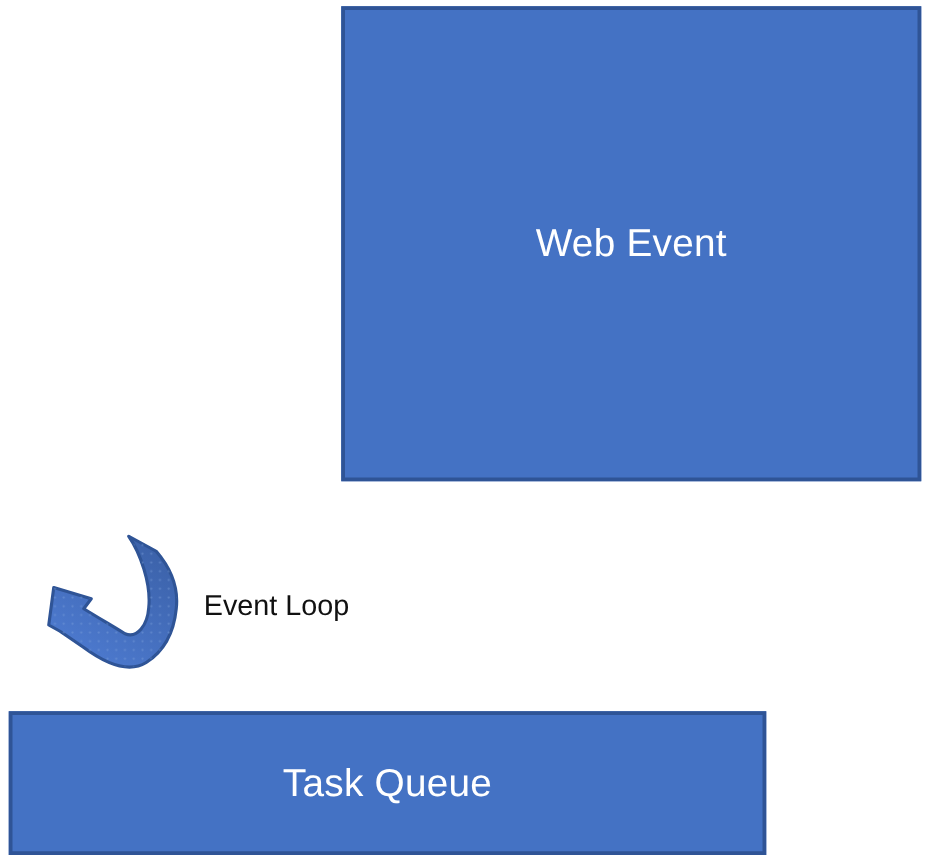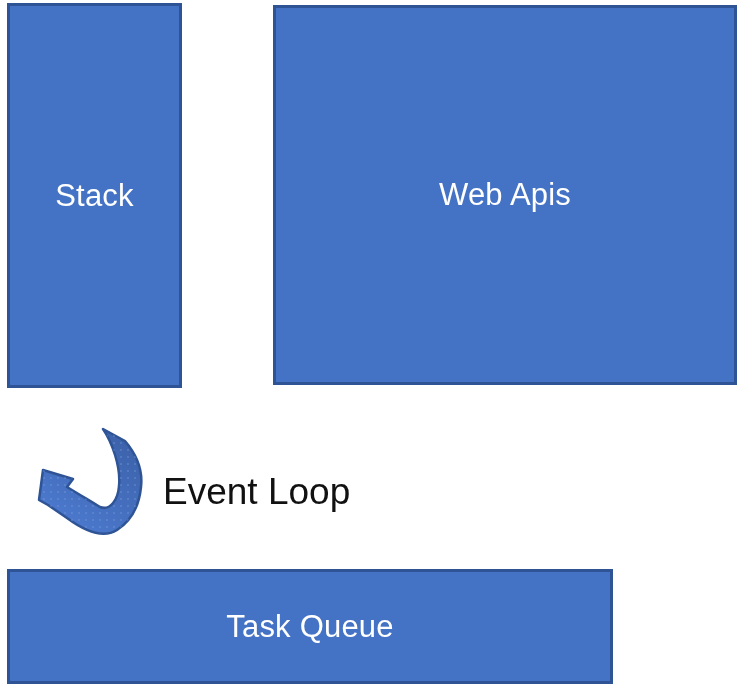--- a/index.html
+++ b/index.html
@@ -39,37 +39,34 @@
     height: 120px;
   }
   .arrow-body { stroke: var(--box-border, #2F5496); stroke-width: 2.5; stroke-linejoin: round; }
   .grad-stop-a { stop-color: var(--arrow-dark, #3B61A8); }
   .grad-stop-b { stop-color: var(--arrow-light, #4C79CE); }
 
   .arrow-label {
     position: absolute;
     left: 163px;
     top: 473px;
-    font-size: 37px;
+    font-size: 23px;
     color: var(--label-text, #111111);
     white-space: nowrap;
     line-height: 1;
   }
 </style>
 </head>
 <body>
 
 <div class="canvas">
 
-  <div class="box box-stack">
-    <span>Stack</span>
-  </div>
 
   <div class="box box-webapis">
-    <span>Web Apis</span>
+    <span>Web Event</span>
   </div>
 
   <div class="box box-taskqueue">
     <span>Task Queue</span>
   </div>
 
   <svg class="arrow-svg" viewBox="30 420 120 120" xmlns="http://www.w3.org/2000/svg" aria-hidden="true">
     <defs>
       <linearGradient id="arrowGrad" gradientUnits="userSpaceOnUse" x1="120" y1="430" x2="60" y2="520">
         <stop offset="0" class="grad-stop-a"></stop>

